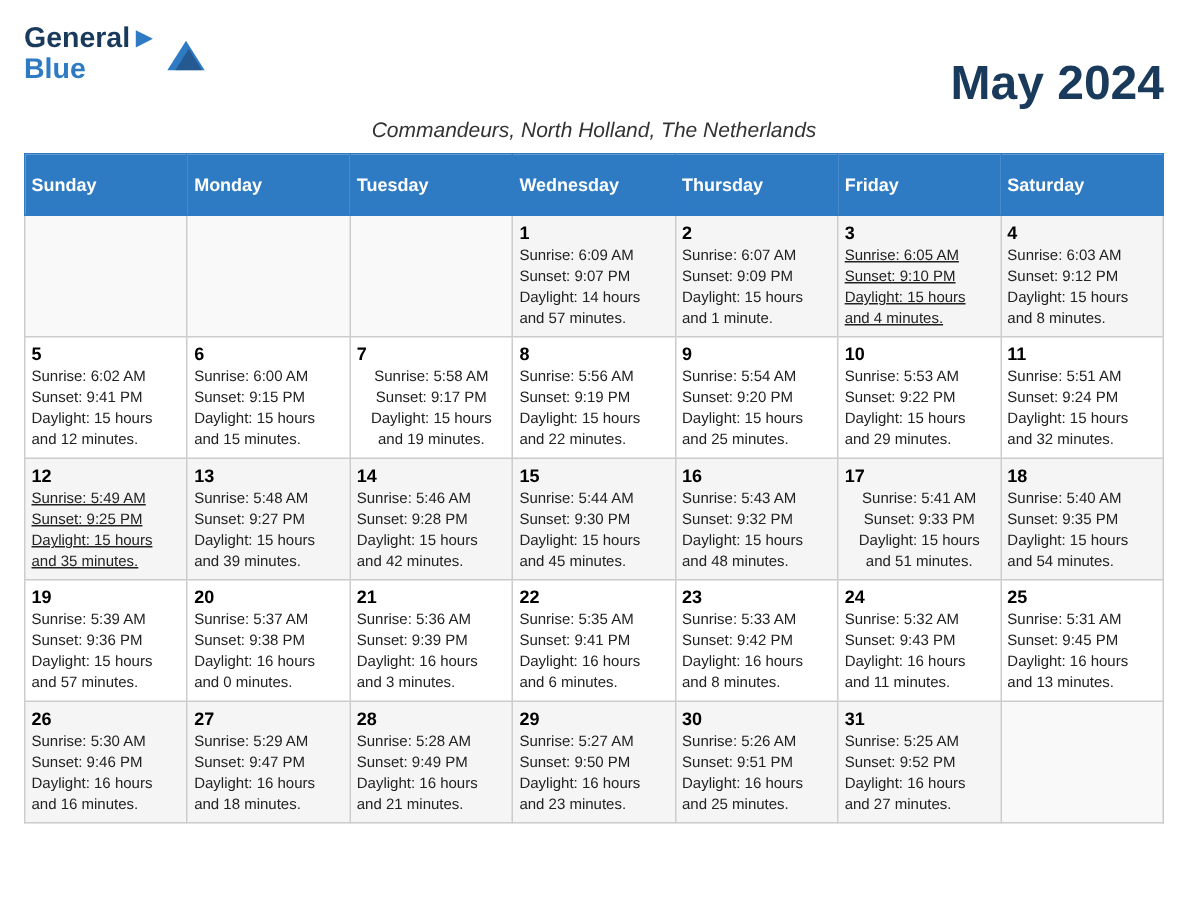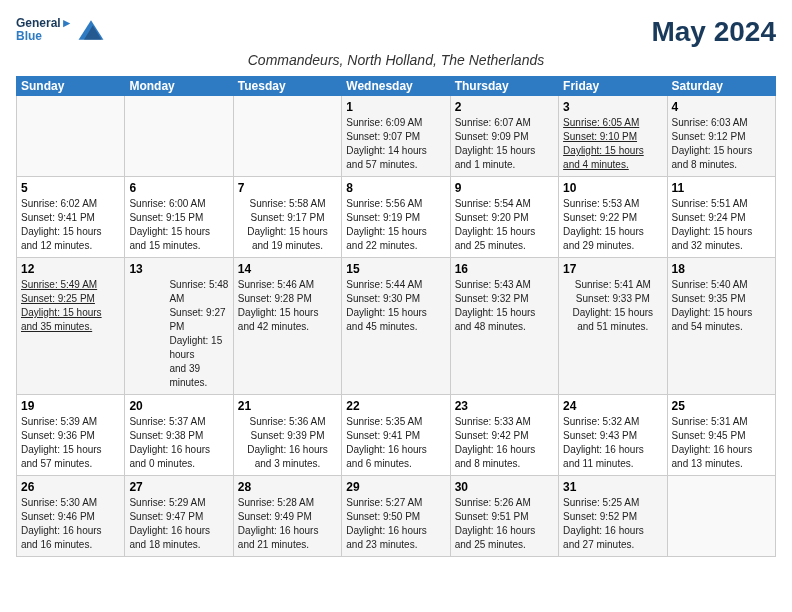--- a/index.html
+++ b/index.html
@@ -34,21 +34,21 @@
     }
     table {
       width: 100%;
       border-collapse: collapse;
       font-size: 11px;
     }
     thead tr th {
       background-color: #2e7bc4;
       color: #fff;
       text-align: left;
-      padding: 2px 4px;
+      padding: 13px 4px;
       font-size: 12px;
       border: 1px solid #2e7bc4;
     }
     tbody tr td {
       border: 1px solid #ccc;
       vertical-align: top;
       padding: 4px;
       width: calc(100% / 7);
       min-height: 70px;
       background: #fff;
@@ -74,31 +74,31 @@
       background: #f9f9f9 !important;
     }
   </style>
 </head>
 <body>
 
 <div class="header">
   <div class="logo">
     <div>
       <div style="display:flex;align-items:center;">
-        <div style="font-size:12px;font-weight:bold;color:#1a3a5c;line-height:1.1;">
+        <div style="font-size:19px;font-weight:bold;color:#1a3a5c;line-height:1.1;">
           General<span style="color:#2e7bc4;">►</span><br><span style="color:#2e7bc4;">Blue</span>
         </div>
         <svg class="logo-icon" viewBox="0 0 36 30" xmlns="http://www.w3.org/2000/svg" style="margin-left:2px;">
           <polygon points="4,26 18,4 32,26" fill="#2e7bc4"></polygon>
           <polygon points="10,26 20,10 30,26" fill="#1a3a5c" opacity="0.5"></polygon>
         </svg>
       </div>
     </div>
   </div>
-  <div style="font-size:28px;font-weight:bold;color:#1a3a5c;text-align:right;">May 2024</div>
+  <div style="font-size:32px;font-weight:bold;color:#1a3a5c;text-align:right;margin-top:21px;">May 2024</div>
 </div>
 
 <div class="subtitle">Commandeurs, North Holland, The Netherlands</div>
 
 <table>
   <thead>
     <tr id="header-row">
     <th>Sunday</th>
         <th>Monday</th>
         <th>Tuesday</th>
@@ -196,21 +196,21 @@
       <tr>
         <td>
           <div class="day-num">12</div>
           <div class="day-info" style="white-space: pre-line; text-decoration: underline;">Sunrise: 5:49 AM
 Sunset: 9:25 PM
 Daylight: 15 hours
 and 35 minutes.</div>
         </td>
         <td>
           <div class="day-num">13</div>
-          <div class="day-info" style="white-space: pre-line; margin-left: 40px;">Sunrise: 5:48 AM
+          <div class="day-info" style="white-space: pre-line;">Sunrise: 5:48 AM
 Sunset: 9:27 PM
 Daylight: 15 hours
 and 39 minutes.</div>
         </td>
         <td>
           <div class="day-num">14</div>
           <div class="day-info" style="white-space: pre-line;">Sunrise: 5:46 AM
 Sunset: 9:28 PM
 Daylight: 15 hours
 and 42 minutes.</div>
@@ -254,21 +254,21 @@
         </td>
         <td>
           <div class="day-num">20</div>
           <div class="day-info" style="white-space: pre-line;">Sunrise: 5:37 AM
 Sunset: 9:38 PM
 Daylight: 16 hours
 and 0 minutes.</div>
         </td>
         <td>
           <div class="day-num">21</div>
-          <div class="day-info" style="white-space: pre-line; text-align: center;">Sunrise: 5:36 AM
+          <div class="day-info" style="white-space: pre-line;">Sunrise: 5:36 AM
 Sunset: 9:39 PM
 Daylight: 16 hours
 and 3 minutes.</div>
         </td>
         <td>
           <div class="day-num">22</div>
           <div class="day-info" style="white-space: pre-line;">Sunrise: 5:35 AM
 Sunset: 9:41 PM
 Daylight: 16 hours
 and 6 minutes.</div>

